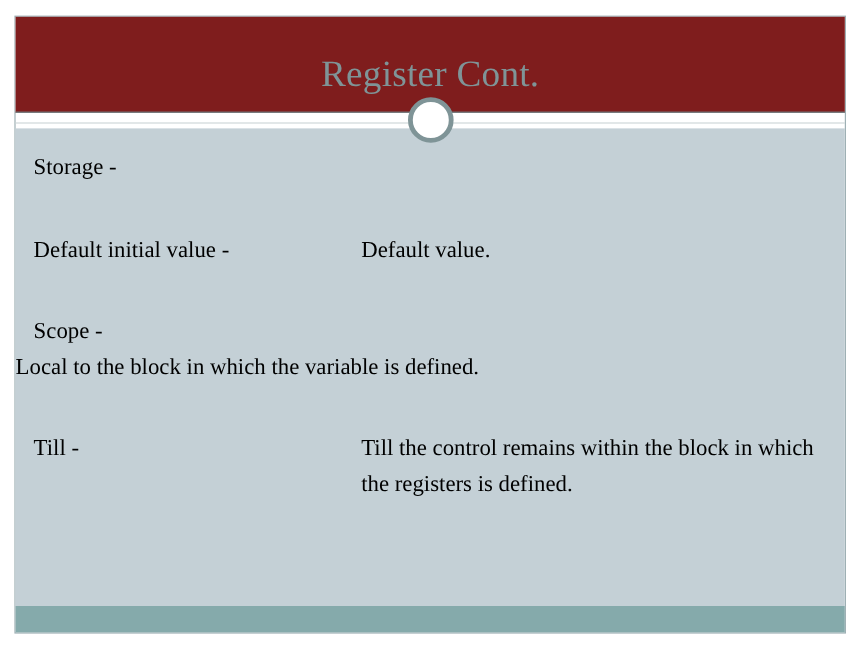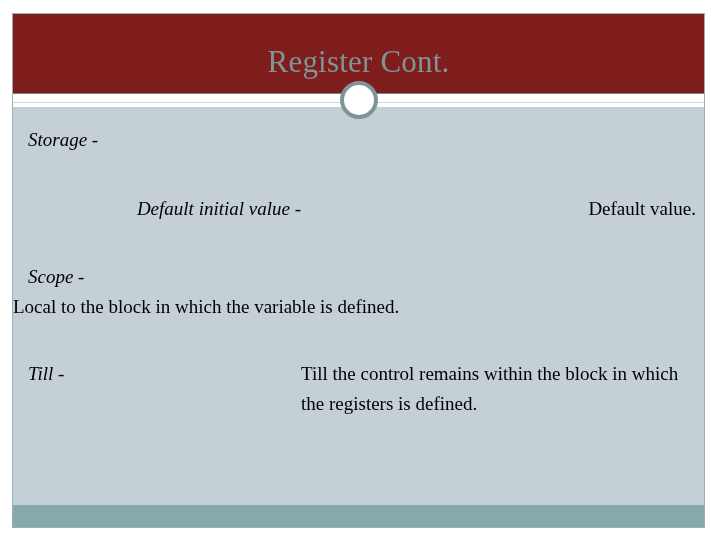--- a/index.html
+++ b/index.html
@@ -107,32 +107,31 @@
   }
 
   .row {
     position: absolute;
     left: 0;
     width: 691px;
     display: flex;
     align-items: flex-start;
   }
   .row-0 { top: 18px; }
-  .row-1 { top: 87px; text-align: right; }
+  .row-1 { top: 87px; }
   .row-2 { top: 155px; flex-direction: column; }
   .row-3 { top: 252px; }
 
   .cell-term {
     width: 288px;
     padding-left: 15px;
     box-sizing: border-box;
     font-size: 19px;
     line-height: 30px;
     color: #000000;
-    font-style: italic;
   }
   .cell-def {
     width: 403px;
     padding-right: 8px;
     box-sizing: border-box;
     font-size: 19px;
     line-height: 30px;
     color: #000000;
   }
 

